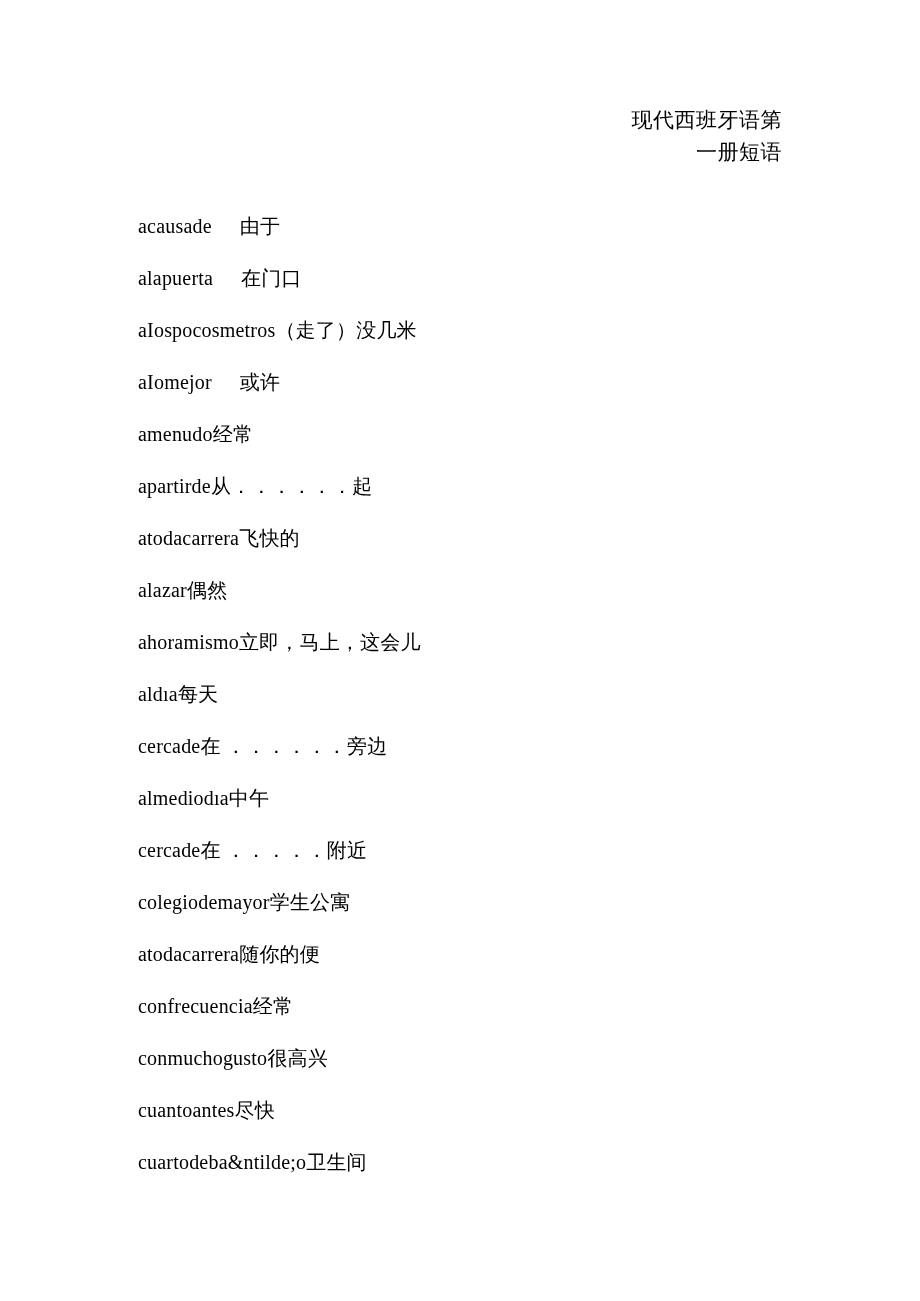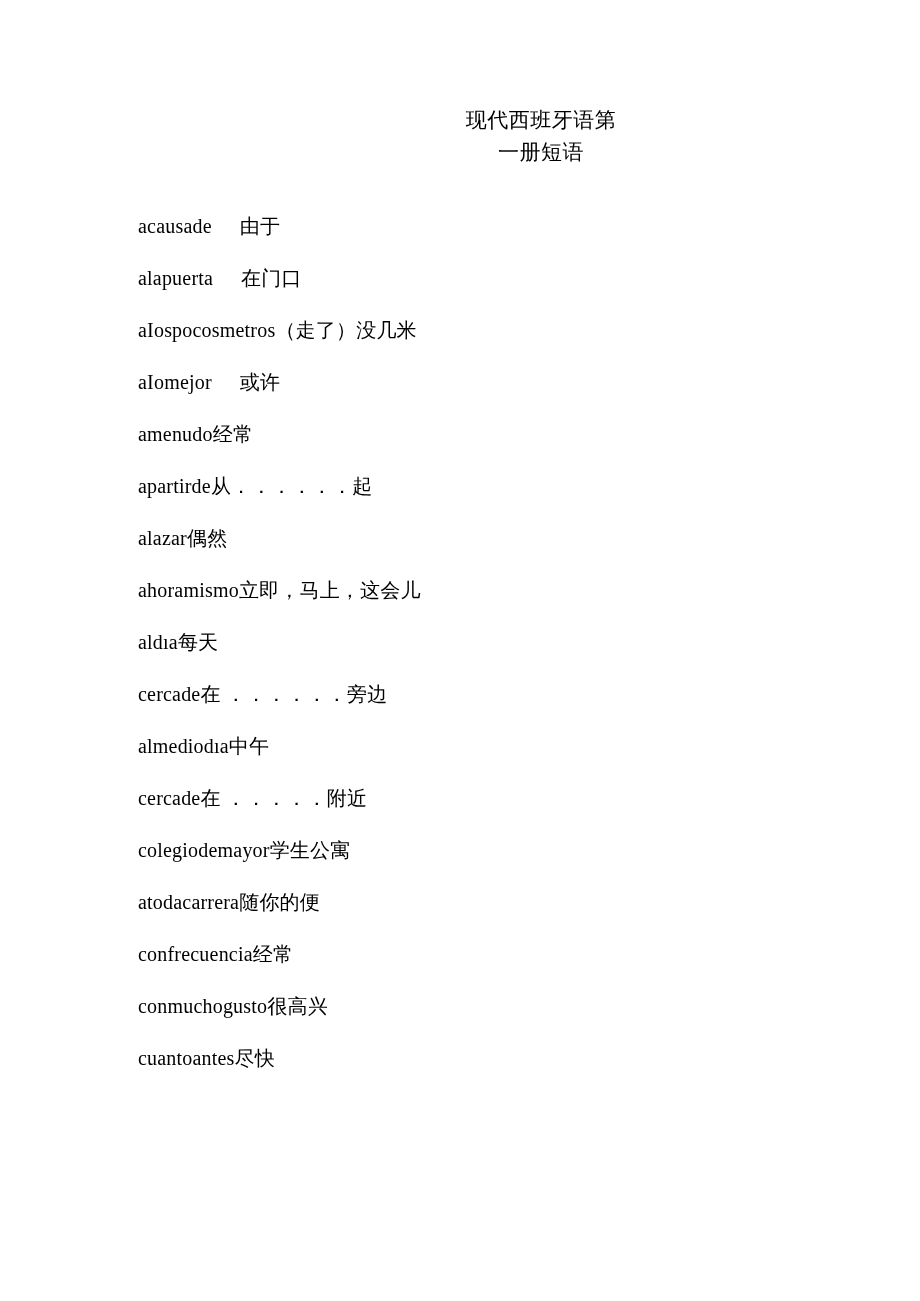--- a/index.html
+++ b/index.html
@@ -12,21 +12,21 @@
       height: 1301px;
       background: #ffffff;
       font-family: "SimSun", "Times New Roman", serif;
       color: #000000;
       position: relative;
     }
     .page {
       padding: 105px 138px 0 138px;
     }
     .title-block {
-      text-align: center;
+      text-align: right;
       margin-left: 162px;
       margin-bottom: 46px;
       line-height: 1.5;
     }
     .title-line {
       font-size: 21px;
       letter-spacing: 0.5px;
     }
     .entries {
       display: flex;
@@ -58,25 +58,27 @@
     <div class="title-line">现代西班牙语第</div>
     <div class="title-line">一册短语</div>
   </div>
   <div class="entries" id="entries-container">
       <div class="entry"><span class="term">acausade</span><span class="gap-wide"></span><span class="def">由于</span></div>
       <div class="entry"><span class="term">alapuerta</span><span class="gap-wide"></span><span class="def">在门口</span></div>
       <div class="entry"><span class="term">aIospocosmetros</span><span class="def">（走了）没几米</span></div>
       <div class="entry"><span class="term">aIomejor</span><span class="gap-wide"></span><span class="def">或许</span></div>
       <div class="entry"><span class="term">amenudo</span><span class="def">经常</span></div>
       <div class="entry"><span class="term">apartirde</span><span class="def">从．．．．．．起</span></div>
+      <div class="entry"><span class="term">atodacarrera</span><span class="def">飞快的</span></div>
       <div class="entry"><span class="term">alazar</span><span class="def">偶然</span></div>
       <div class="entry"><span class="term">ahoramismo</span><span class="def">立即，马上，这会儿</span></div>
       <div class="entry"><span class="term">aldıa</span><span class="def">每天</span></div>
       <div class="entry"><span class="term">cercade</span><span class="def">在 ．．．．．．旁边</span></div>
       <div class="entry"><span class="term">almediodıa</span><span class="def">中午</span></div>
       <div class="entry"><span class="term">cercade</span><span class="def">在 ．．．．．附近</span></div>
       <div class="entry"><span class="term">colegiodemayor</span><span class="def">学生公寓</span></div>
       <div class="entry"><span class="term">atodacarrera</span><span class="def">随你的便</span></div>
       <div class="entry"><span class="term">confrecuencia</span><span class="def">经常</span></div>
       <div class="entry"><span class="term">conmuchogusto</span><span class="def">很高兴</span></div>
       <div class="entry"><span class="term">cuantoantes</span><span class="def">尽快</span></div>
+      <div class="entry"><span class="term">cuartodeba&amp;ntilde;o</span><span class="def">卫生间</span></div>
     </div>
 </div>
 
 </body></html>

